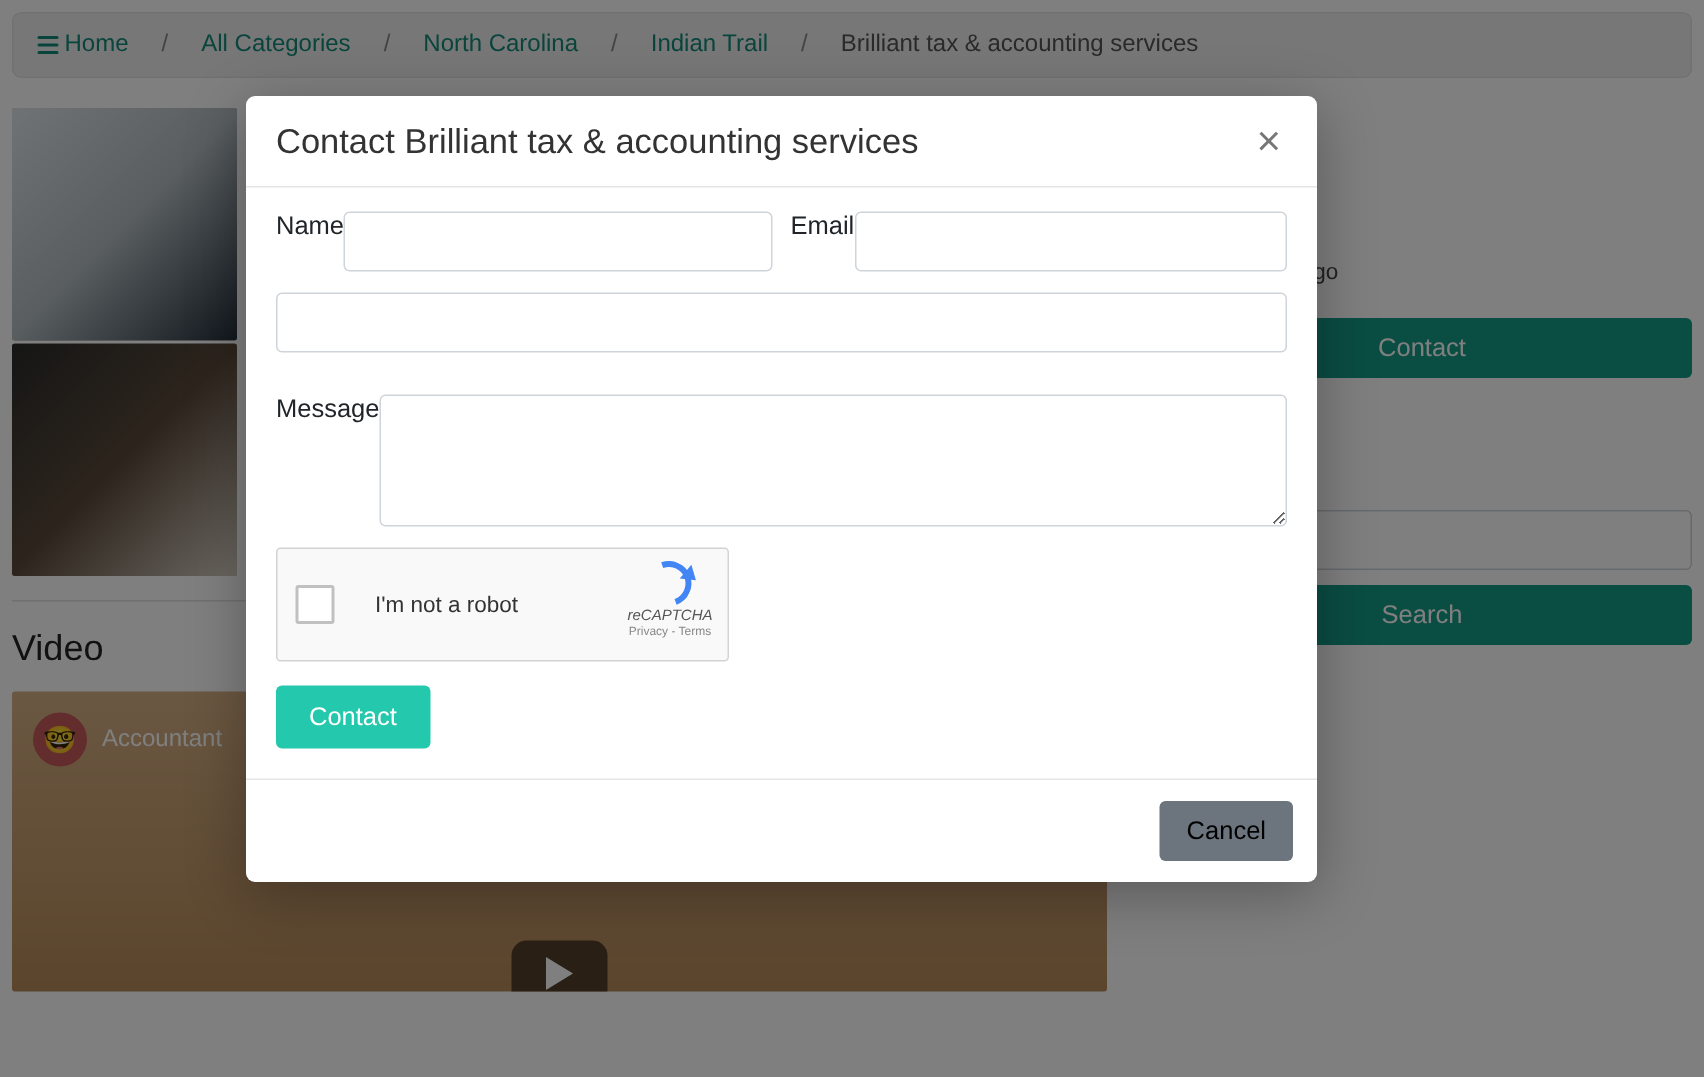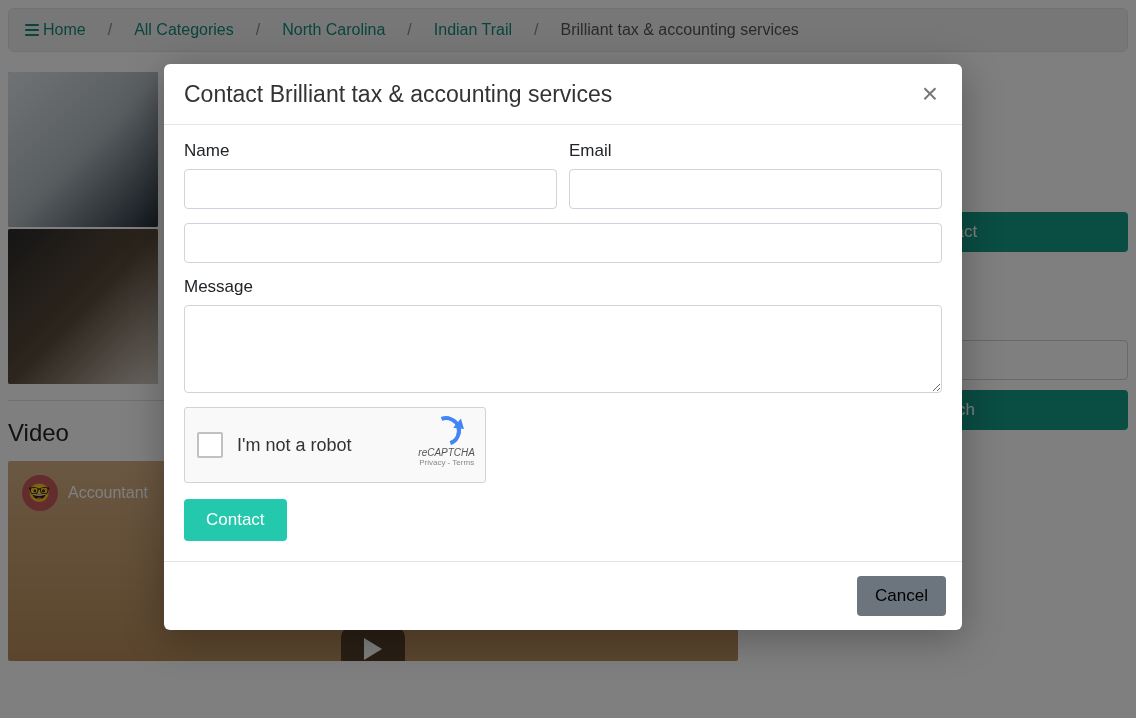--- a/index.html
+++ b/index.html
@@ -36,36 +36,36 @@
     .video-top { position:absolute; top:14px; left:14px; display:flex; align-items:center; gap:10px; color:#fff; font-size:16px; }
     .avatar-circle { width:36px; height:36px; border-radius:50%; background:#c75a5a; display:flex; align-items:center; justify-content:center; font-size:18px; }
     .play-btn { position:absolute; left:50%; bottom:-10px; transform:translateX(-50%); width:64px; height:44px; background:rgba(0,0,0,0.55); border-radius:10px; display:flex; align-items:center; justify-content:center; }
     .play-tri { width:0; height:0; border-left:18px solid #fff; border-top:11px solid transparent; border-bottom:11px solid transparent; }
     
     .right-col .info-line { font-size: 15px; color:#444; margin-bottom: 8px; margin-top: 76px; }
     .btn-teal { background:#149b87; color:#fff; border:none; border-radius:4px; padding:10px 18px; font-size:17px; cursor:pointer; width:100%; }
     .search-field { width:100%; border:1px solid #ced4da; border-radius:4px; padding:10px 12px; font-size:16px; margin-top: 88px; margin-bottom: 10px; }
     
     
-    .modal { position:absolute; top:64px; left:164px; width:798px; background:#fff; border-radius:6px; z-index:10; box-shadow:0 8px 40px rgba(0,0,0,0.3); }
+    .modal { position:absolute; top:64px; left:164px; width:714px; background:#fff; border-radius:6px; z-index:10; box-shadow:0 8px 40px rgba(0,0,0,0.3); }
     .modal-header { display:flex; justify-content:space-between; align-items:center; padding:16px 20px; border-bottom:1px solid #e5e5e5; }
     .modal-title { font-size: 23px; font-weight:400; color:#333; }
     .close-x { font-size:28px; font-weight:300; color:#777; cursor:pointer; line-height:1; padding:0 4px; }
     
     .modal-body { padding: 16px 20px 20px 20px; }
     .form-row { display:flex; gap:12px; margin-bottom: 14px; }
-    .form-group { flex:1; display:flex; flex-direction:column; }
-    .form-group.full { flex: 1 1 100%; }
+    .form-group { flex:1; display:flex; flex-direction:row; }
+    .form-group.full { flex: 1 1 100%; margin-top: 14px; }
     .form-label { font-size:17px; color:#212529; margin-bottom:8px; }
     .form-control { width:100%; border:1px solid #ced4da; border-radius:4px; padding:10px 12px; font-size:16px; font-family:inherit; }
     textarea.form-control { height: 88px; resize: both; }
     
     .recaptcha { width: 302px; height: 76px; border:1px solid #d3d3d3; border-radius:3px; background:#f9f9f9; display:flex; align-items:center; padding:0 12px; position:relative; margin-bottom: 16px; }
     .rc-check { width:26px; height:26px; border:2px solid #c1c1c1; border-radius:2px; background:#fff; margin-right:14px; }
-    .rc-label { font-size:18px; color:#333; }
+    .rc-label { font-size:15px; color:#333;margin-left:13px; }
     .rc-right { position:absolute; right:10px; top:8px; text-align:center; }
     .rc-logo { width:32px; height:30px; margin:0 auto 1px auto; position:relative; }
     .rc-logo-arc { position:absolute; width:30px; height:30px; border:4px solid transparent; border-top-color:#4285f4; border-right-color:#4285f4; border-radius:50%; transform:rotate(25deg); left:0; top:0; }
     .rc-logo-tri { position:absolute; width:0; height:0; border-left:9px solid #4285f4; border-top:6px solid transparent; border-bottom:6px solid transparent; right:-2px; top:4px; transform:rotate(40deg); }
     .rc-brand { font-size:10px; color:#555;font-style:italic; }
     .rc-links { font-size:8px; color:#888; }
     
     .btn-contact-submit { background:#24c8ac; color:#fff; border:none; border-radius:4px; padding:11px 22px; font-size:17px; cursor:pointer; }
     
     .modal-footer { border-top:1px solid #e5e5e5; padding:14px 16px; display:flex; justify-content:flex-end; }

